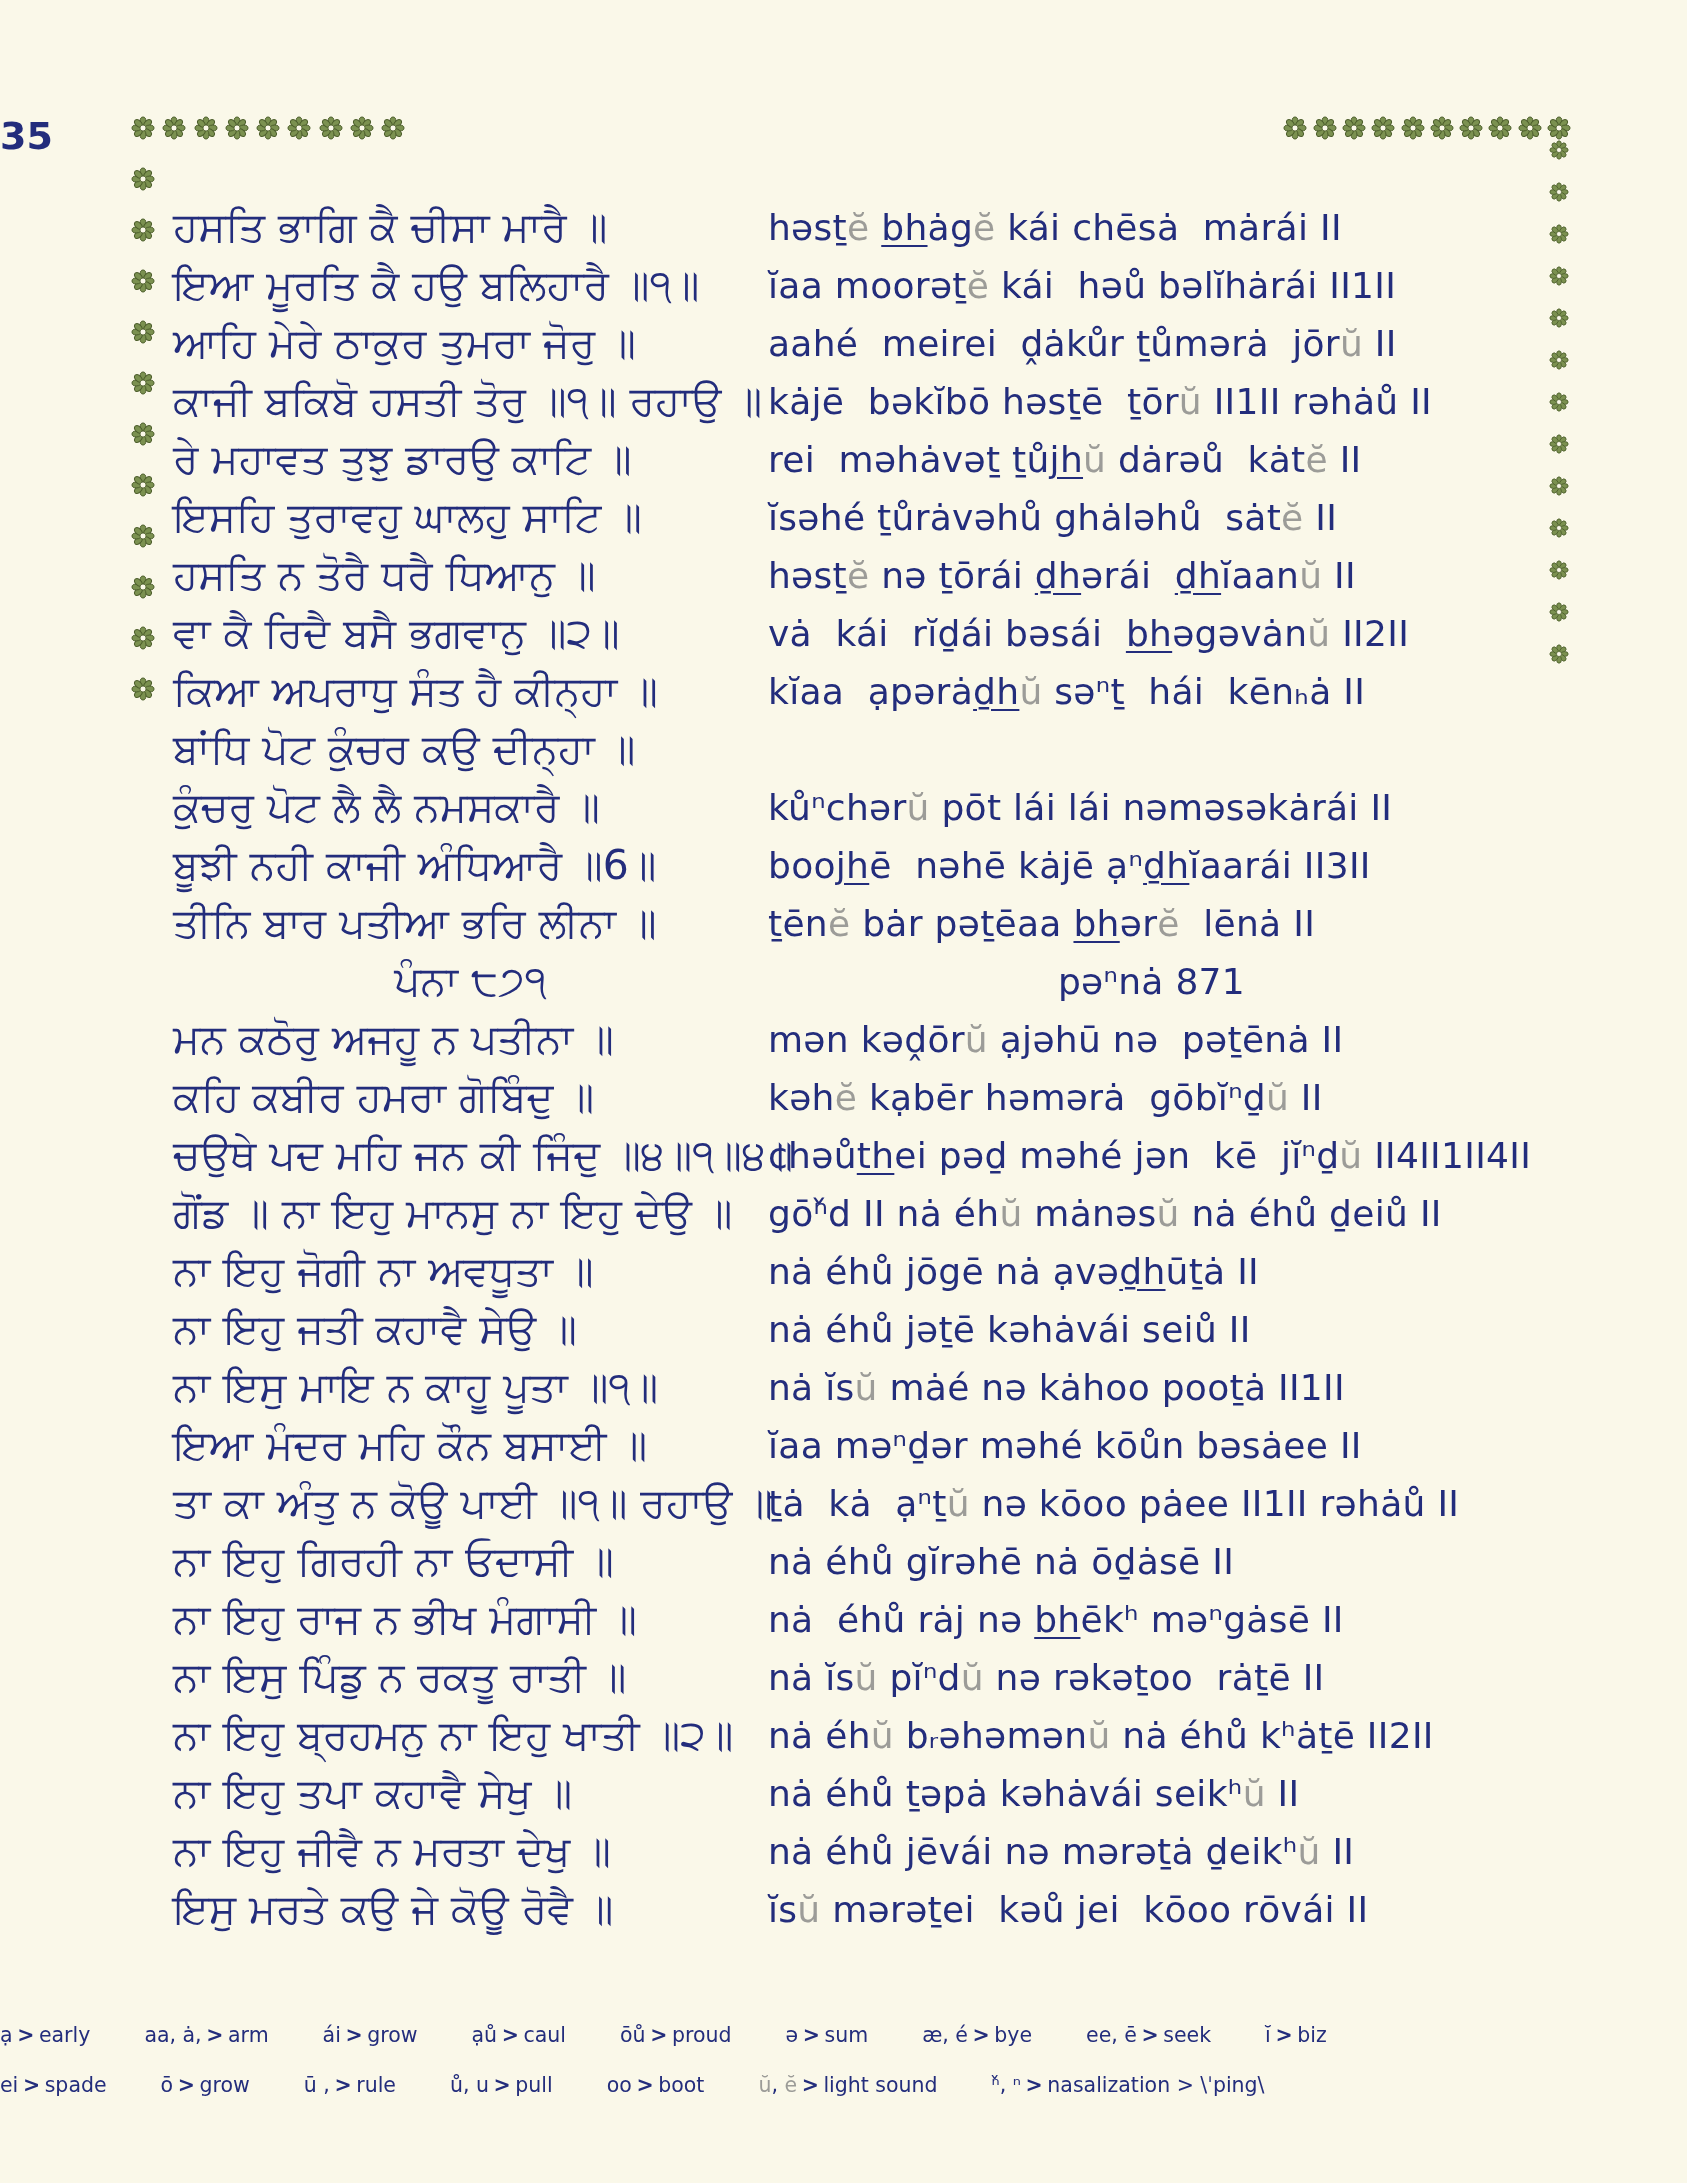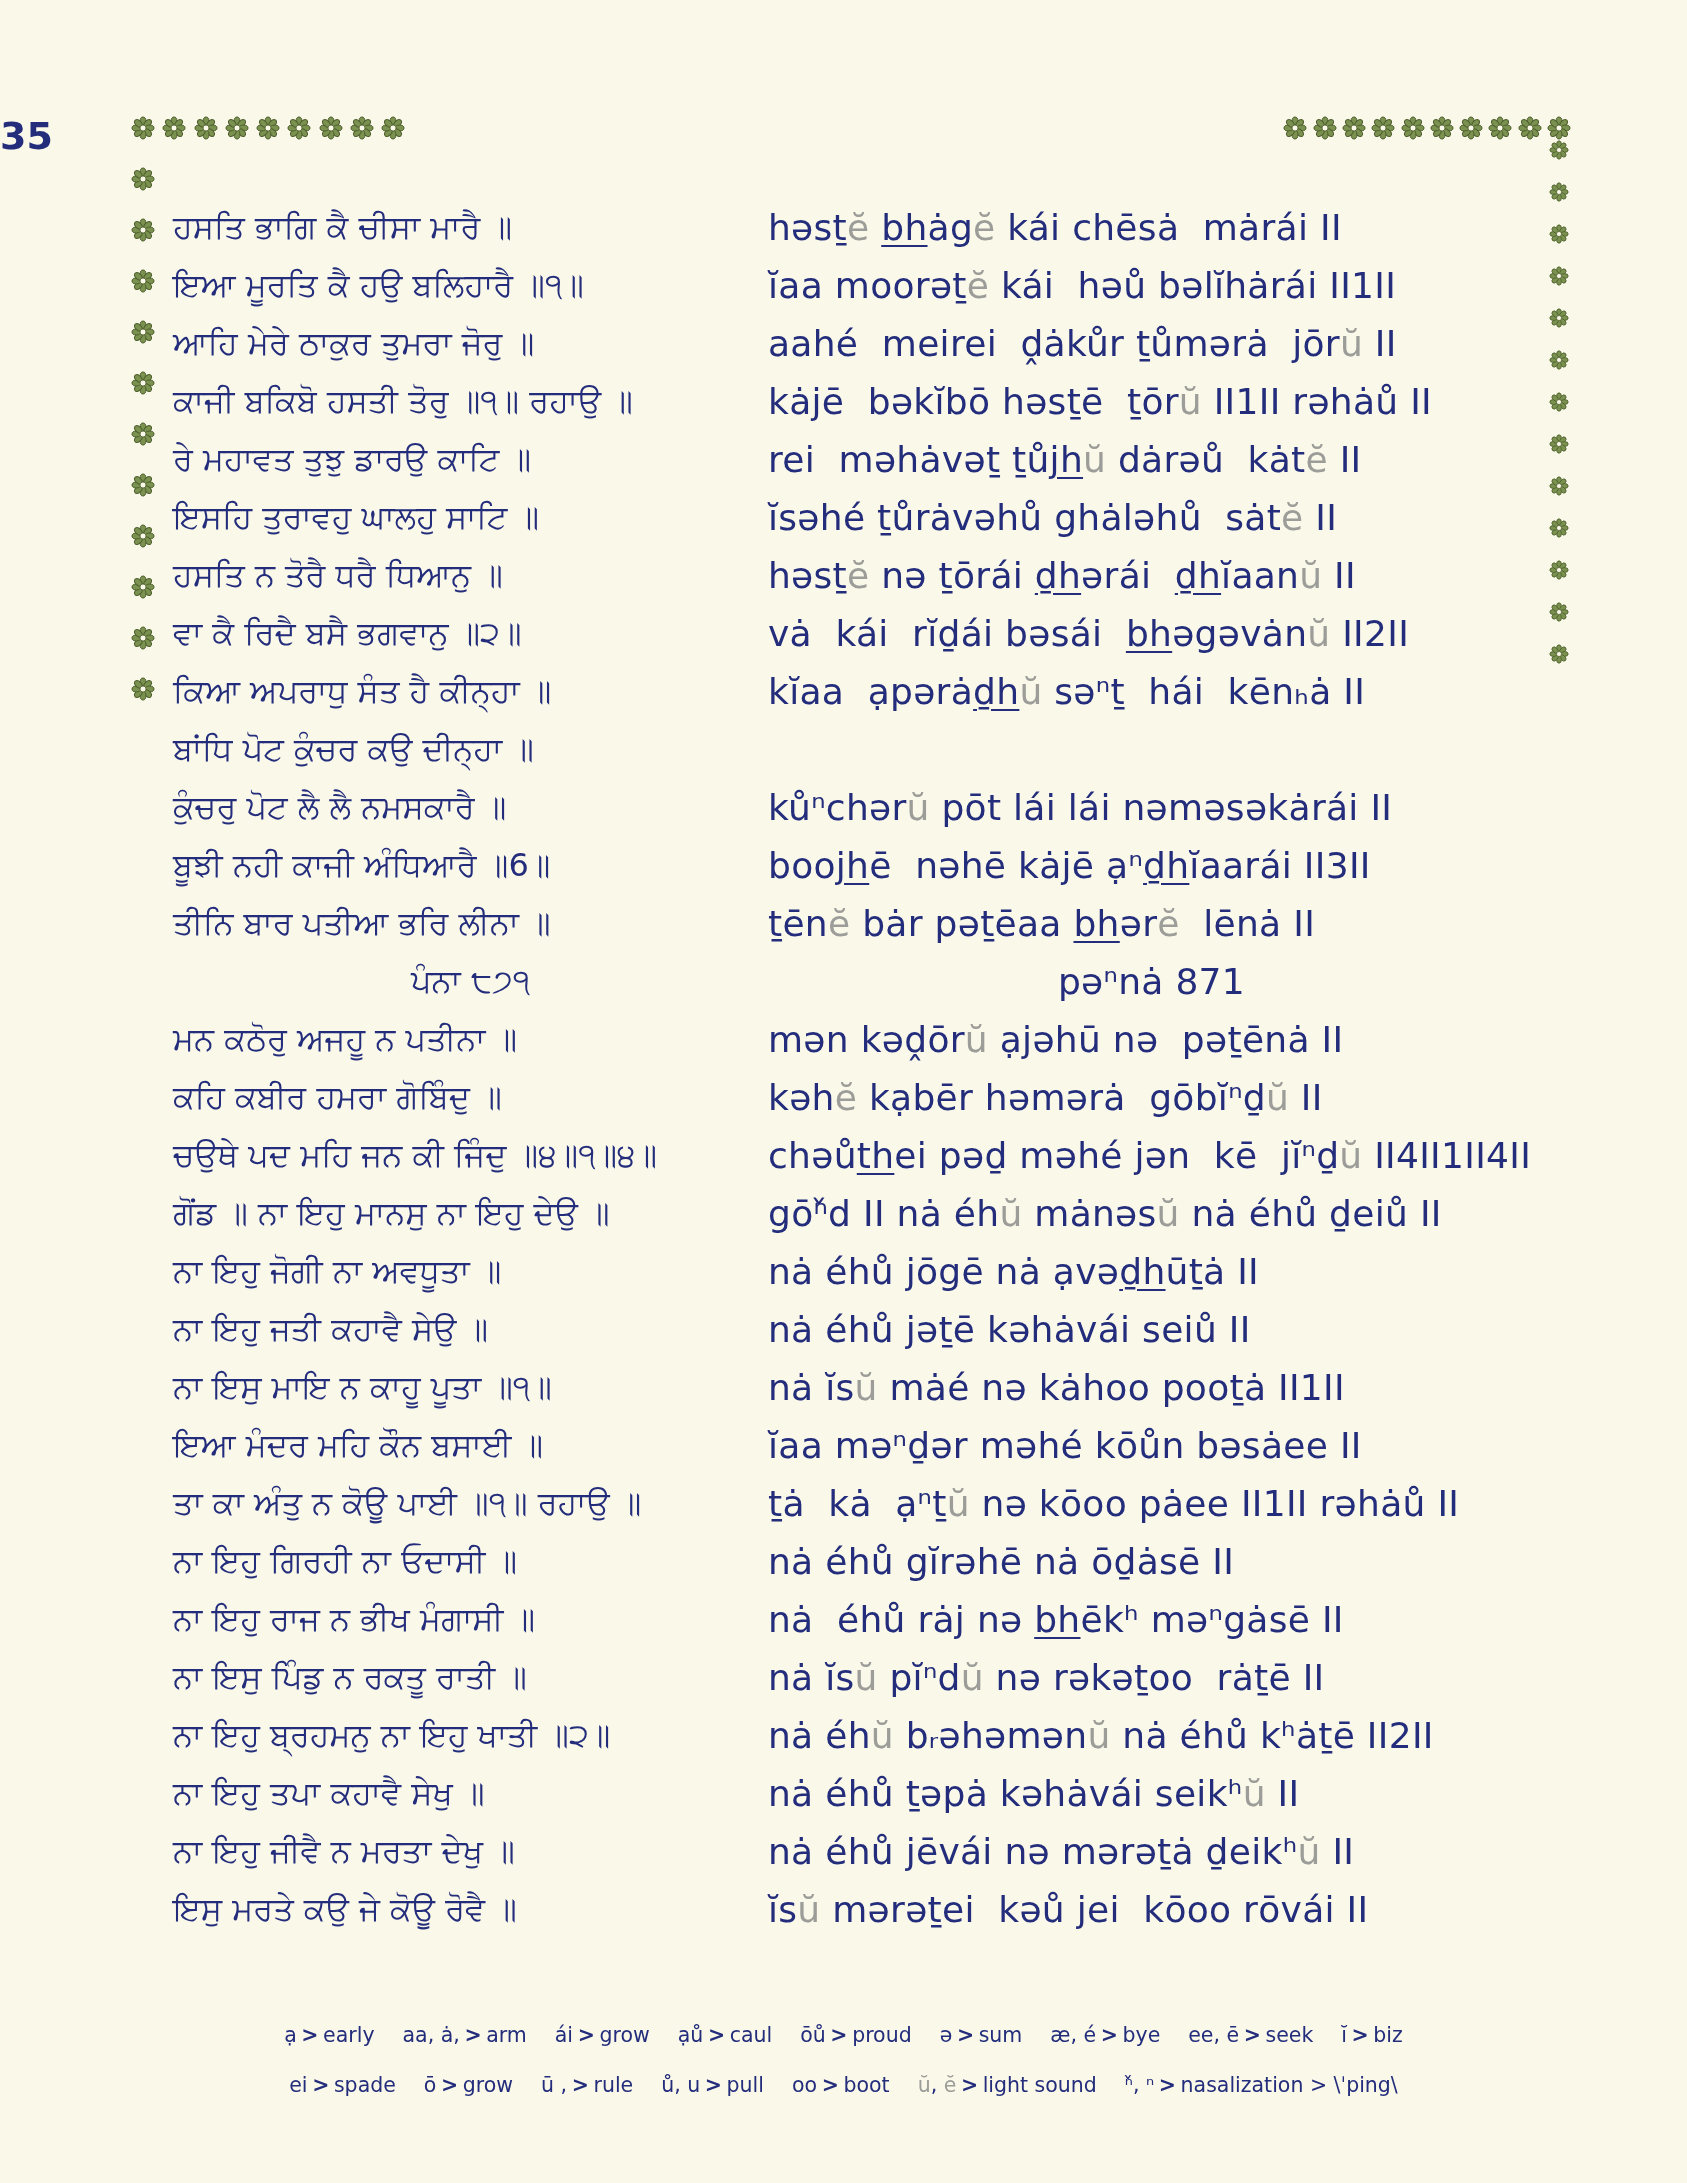--- a/index.html
+++ b/index.html
@@ -25,30 +25,30 @@
   .fl-row{position:absolute;display:flex}
   #borderTL{top:116px;left:131px;gap:7.3px}
   #borderTR{top:116px;right:116px;gap:5.3px}
   .fl-col{position:absolute;display:flex;flex-direction:column;align-items:center}
   #colL{top:167px;left:131px;gap:27px;width:24px}
   #colR{top:140px;right:118px;gap:22px;width:20px}
   
   .content{position:absolute;top:198px;left:173px;right:152px}
   .row{display:flex;align-items:center;height:58px}
   .cell{white-space:pre}
-  .gurmukhi{width:595px;font-size:32px;color:var(--ink)}
+  .gurmukhi{width:595px;font-size:41px;color:var(--ink)}
   .translit{flex:1;font-size:36px;color:var(--ink);letter-spacing:0.3px}
   .row.pageref .gurmukhi,
   .row.pageref .translit{text-align:center}
   .lite{color:var(--lite,#9C9C98)}
   .ul{text-decoration:underline;text-decoration-thickness:2.3px;text-underline-offset:5.3px}
   
   .legend{
     position:absolute;left:0;right:0;
-    display:flex;justify-content:center;gap:28px;
+    display:flex;justify-content:flex-start;gap:54px;
     font-size:20.5px;color:var(--ink);
   }
   #legend1{top:2023px}
   #legend2{top:2073px}
   .legend-item{white-space:pre}
   .gt{font-weight:700;padding:0 4.6px}
 </style>
 </head>
 <body style="--paper: #FAF8E9; --ink: #232D7C; --lite: #9C9C98; --flower: #7B9150; --flower-line: #4C5E2B;">
 

